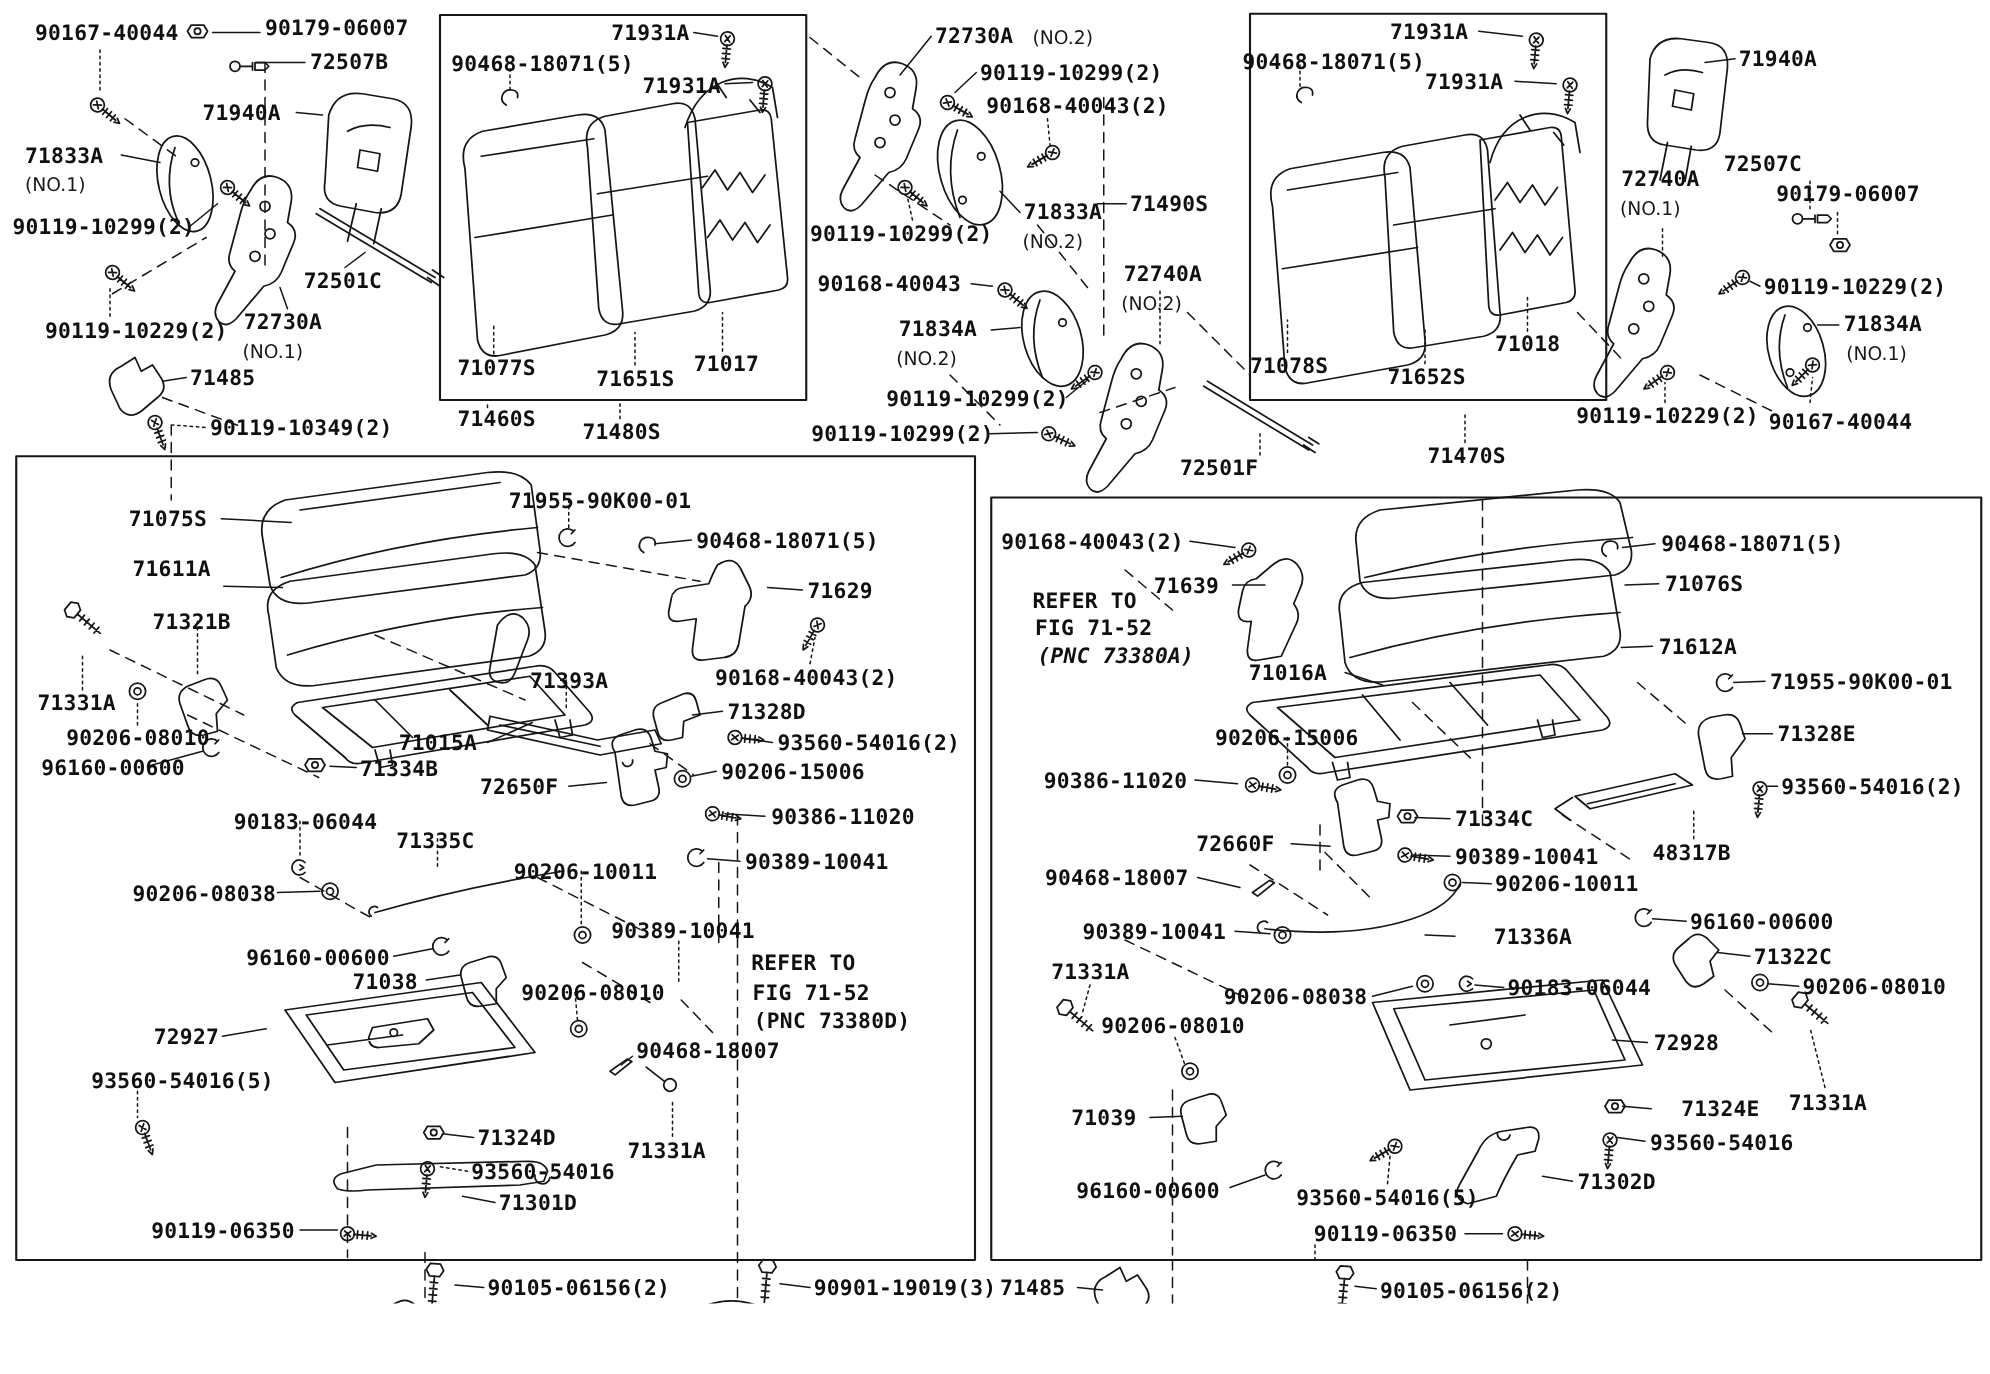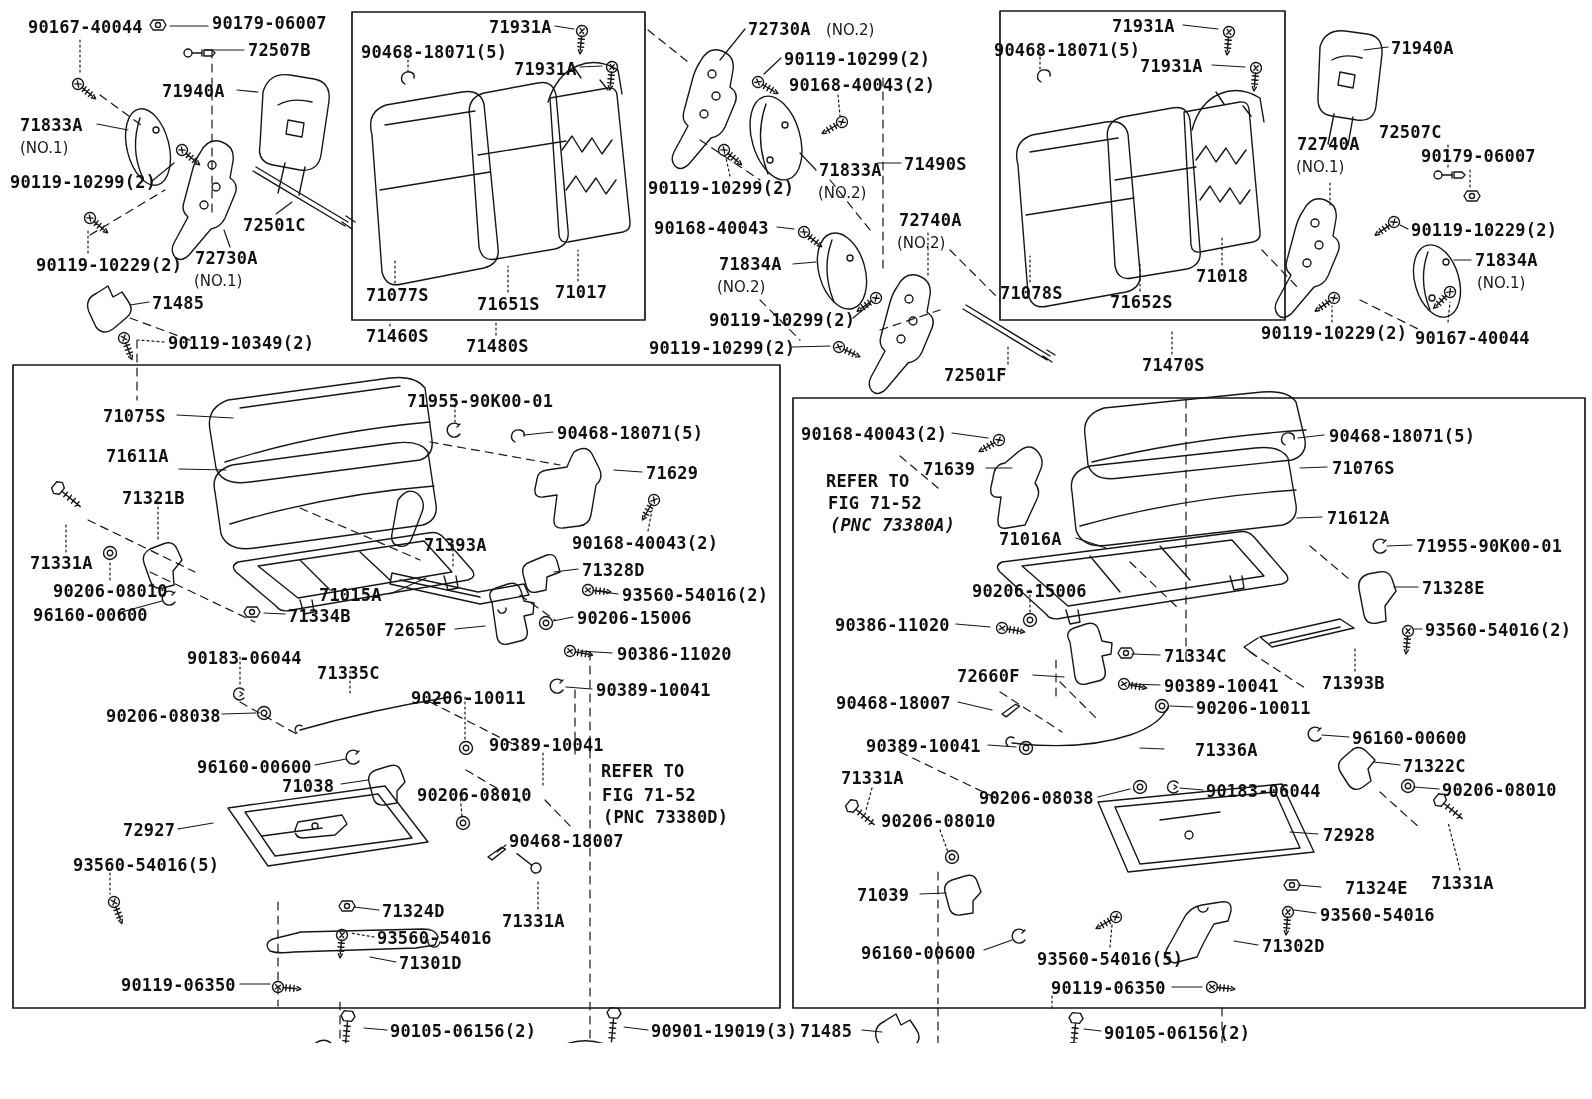--- a/index.html
+++ b/index.html
@@ -548,21 +548,21 @@
       <div class="part-label" style="left: 1325px; top: 879px; margin-left: 20px;">71324E</div>
       <div class="part-label" style="left: 1320px; top: 906px;">93560-54016</div>
       <div class="part-label" style="left: 1262px; top: 937px;">71302D</div>
       <div class="part-label" style="left: 1431px; top: 874px;">71331A</div>
       <div class="part-label" style="left: 1329px; top: 427px;">90468-18071(5)</div>
       <div class="part-label" style="left: 1332px; top: 459px;">71076S</div>
       <div class="part-label" style="left: 1327px; top: 509px;">71612A</div>
       <div class="part-label" style="left: 1416px; top: 537px;">71955-90K00-01</div>
       <div class="part-label" style="left: 1422px; top: 579px;">71328E</div>
       <div class="part-label" style="left: 1425px; top: 621px;">93560-54016(2)</div>
-      <div class="part-label" style="left: 1322px; top: 674px;">71393B</div>
+      <div class="part-label" style="left: 1322px; top: 674px;">48317B</div>
       <div class="part-label" style="left: 800px; top: 1022px;">71485</div>
       <div class="part-label" style="left: 911px; top: 1047px;">90119-10349(2)</div>
       <div class="part-label" style="left: 1104px; top: 1024px;">90105-06156(2)</div>
       <div class="part-label" style="left: 1114px; top: 1056px;">72601</div>
     </div>
 
   <div id="diagram-number">719102</div>
 </div>
 
 </body></html>

